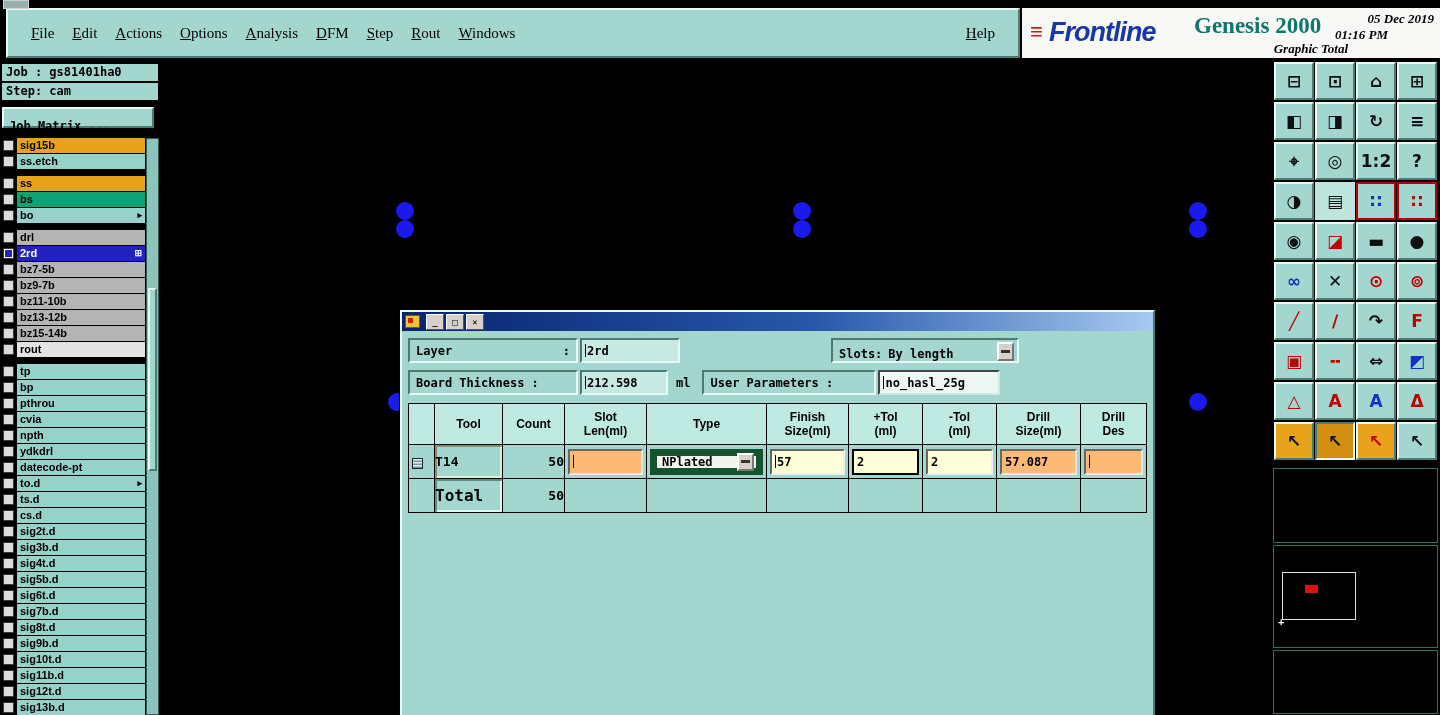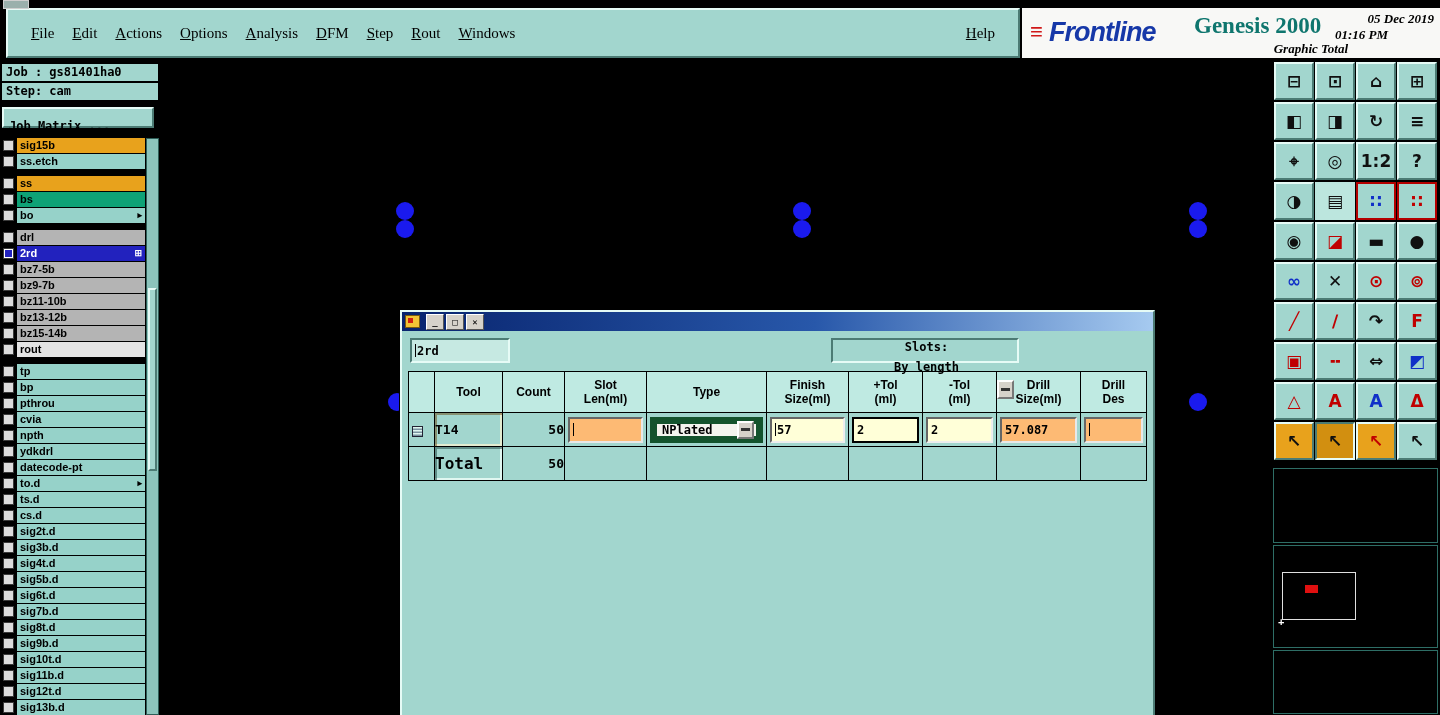--- a/index.html
+++ b/index.html
@@ -83,22 +83,22 @@
   .layer-lbl{width:170px;justify-content:space-between;}
   .input{height:25px;box-sizing:border-box;display:flex;align-items:center;padding:0 3px;
          font-family:"DejaVu Sans Mono",monospace;font-weight:bold;font-size:12px;
          border:2px solid;border-color:var(--dk) var(--lt) var(--lt) var(--dk);}
   .teal-input{background:#C6E9E2;}
   .white-input{background:#fdba74;border-color:#666 #E8E8E8 #E8E8E8 #666;}
   .cream-input{background:var(--cream);border-color:#666 #EEE #EEE #666;}
   .layer-input{width:100px;margin-left:2px;}
   .slots{margin-left:auto;margin-right:128px;width:188px;height:25px;box-sizing:border-box;background:var(--teal);
          border:2px solid;border-color:var(--dk) var(--lt) var(--lt) var(--dk);
-         display:flex;align-items:center;padding:0 3px 0 6px;gap:6px;
-         font-family:"DejaVu Sans Mono",monospace;font-weight:bold;font-size:12px;flex-direction:column;}
+         display:flex;align-items:flex-end;padding:0 3px 0 6px;gap:6px;
+         font-family:"DejaVu Sans Mono",monospace;font-weight:bold;font-size:12px;}
   .dd-btn{width:17px;height:19px;background:#D6D2CA;border:2px solid;border-color:#FFF #777 #777 #FFF;
           box-sizing:border-box;display:flex;align-items:center;justify-content:center;margin-left:auto;cursor:pointer;flex:0 0 auto;}
   .dd-bar{width:9px;height:3px;background:#333;}
   .th-lbl{width:170px;}
   .th-input{width:88px;margin-left:2px;}
   .unit{margin-left:8px;font-family:"DejaVu Sans Mono",monospace;font-weight:bold;font-size:12px;}
   .up-lbl{width:174px;margin-left:12px;}
   .up-input{width:122px;margin-left:2px;background:#EDF8F4;border-color:#444 #CFE8E2 #CFE8E2 #444;}
   .caret{display:inline-block;width:1px;height:13px;background:#000;margin-right:1px;flex:0 0 auto;}
 
@@ -448,33 +448,50 @@
   <div class="dialog">
     <div class="dlg-title">
       <span class="dlg-ico"></span>
       <span class="winbtn">_</span>
       <span class="winbtn">□</span>
       <span class="winbtn">✕</span>
     </div>
     <div class="dlg-body">
 
       <div class="frow r1">
+        <div class="lbl layer-lbl">
+          <span>Layer</span>
+          <span>:</span>
+        </div>
         <div class="input teal-input layer-input">
           <i class="caret"></i>
           <span>2rd</span>
         </div>
         <div class="slots">
           <span>Slots:</span>
           <span>By length</span>
           <span class="dd-btn">
               <i class="dd-bar"></i>
             </span>
         </div>
       </div>
 
+      <div class="frow r2">
+        <div class="lbl th-lbl">Board Thickness :</div>
+        <div class="input teal-input th-input">
+          <i class="caret"></i>
+          <span>212.598</span>
+        </div>
+        <div class="unit">ml</div>
+        <div class="lbl up-lbl">User Parameters :</div>
+        <div class="input up-input">
+          <i class="caret"></i>
+          <span>no_hasl_25g</span>
+        </div>
+      </div>
 
       <table class="tool-table">
         <colgroup>
           <col style="width:26px">
             <col style="width:68px">
             <col style="width:62px">
             <col style="width:82px">
           <col style="width:120px">
             <col style="width:82px">
             <col style="width:74px">

